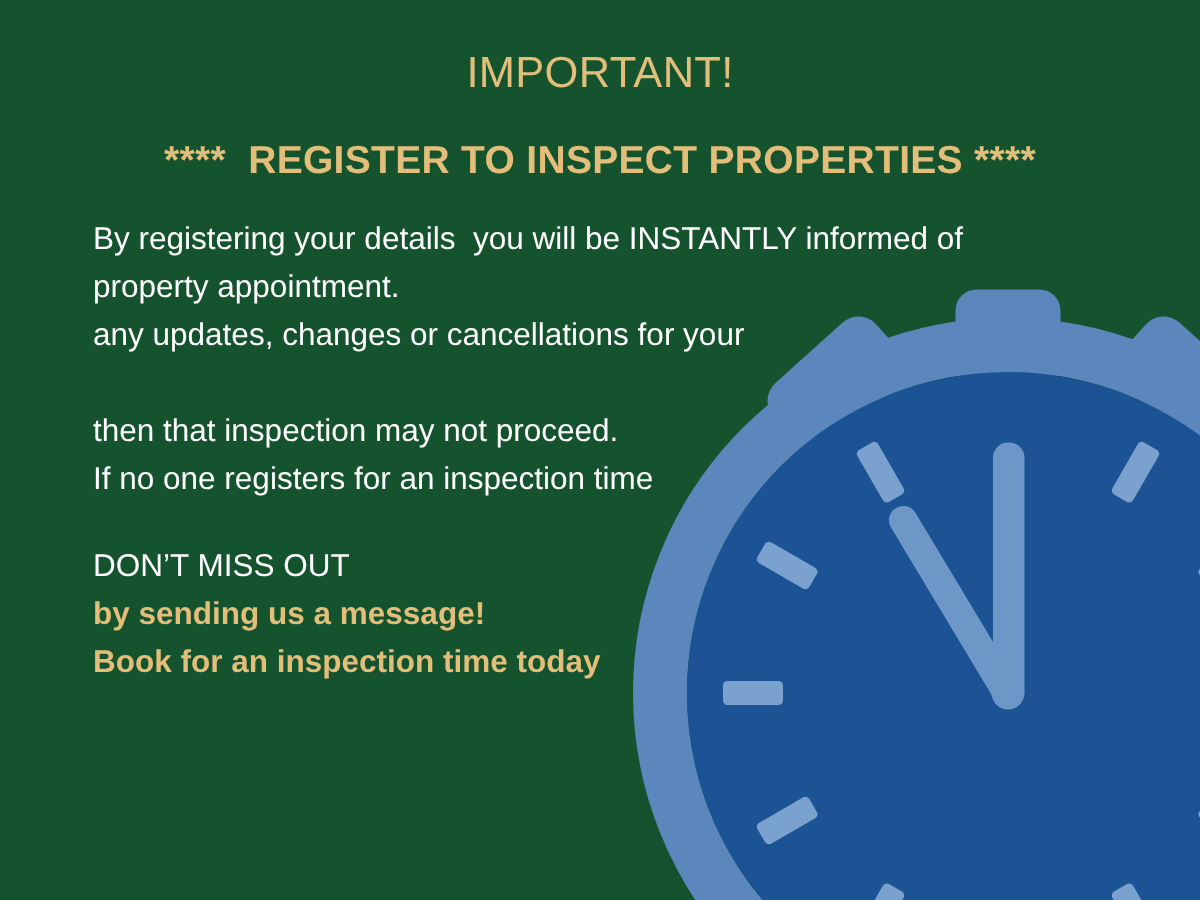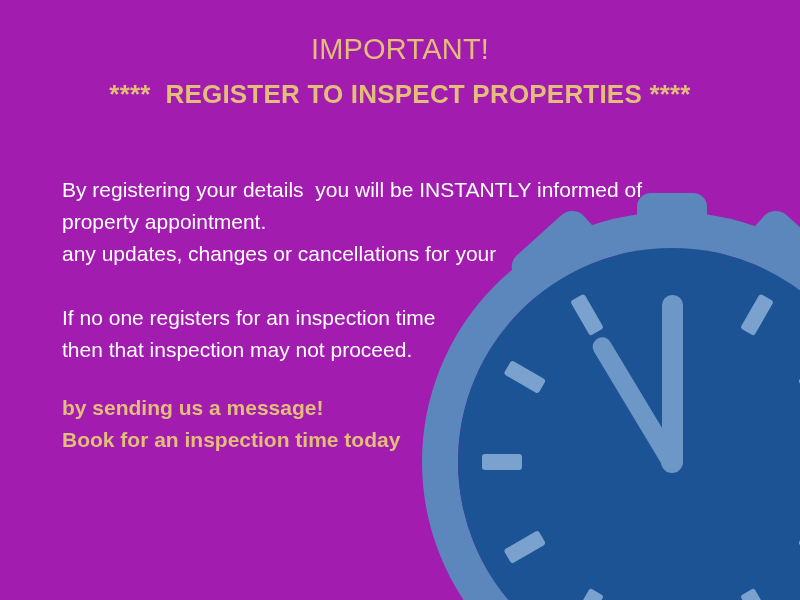--- a/index.html
+++ b/index.html
@@ -12,21 +12,21 @@
     height: 600px;
     overflow: hidden;
     background: #1a5190;
     font-family: "Liberation Sans", sans-serif;
   }
 
   #poster {
     position: relative;
     width: 800px;
     height: 600px;
-    background: #a21caf;
+    background: #14532d;
     overflow: hidden;
   }
 
   
   #clock-graphic {
     position: absolute;
     left: 0;
     top: 0;
     width: 800px;
     height: 600px;
@@ -57,28 +57,27 @@
     letter-spacing: 0.2px;
     white-space: pre;
   }
   .heading-sub {
     color: #e3bd7a;
     font-size: 26px;
     font-weight: bold;
     line-height: 36px;
     letter-spacing: 0.2px;
     white-space: pre;
-    margin-top: 8px;
+    margin-top: 20px;
   }
 
   .body-block {
     position: absolute;
     left: 62px;
     width: 700px;
-    margin-top: 30px;
   }
   #para-1 { top: 144px; }
   #para-2 { top: 272px; }
   #para-3 { top: 362px; }
 
   .body-line {
     color: #ffffff;
     font-size: 21px;
     font-weight: 400;
     line-height: 32px;
@@ -144,23 +143,24 @@
       <div class="heading-sub">****  REGISTER TO INSPECT PROPERTIES ****</div>
     </div>
 
     <div class="body-block" id="para-1">
       <div class="body-line">By registering your details  you will be INSTANTLY informed of</div>
       <div class="body-line">property appointment.</div>
       <div class="body-line">any updates, changes or cancellations for your</div>
     </div>
 
     <div class="body-block" id="para-2">
+      <div class="body-line">then that inspection may not proceed.</div>
       <div class="body-line">If no one registers for an inspection time</div>
-      <div class="body-line">then that inspection may not proceed.</div>
     </div>
 
     <div class="body-block" id="para-3">
+      <div class="body-line">DON’T MISS OUT</div>
       <div class="body-line gold-bold">by sending us a message!</div>
       <div class="body-line gold-bold">Book for an inspection time today</div>
     </div>
 
   </div>
 </div>
 
 </body></html>

